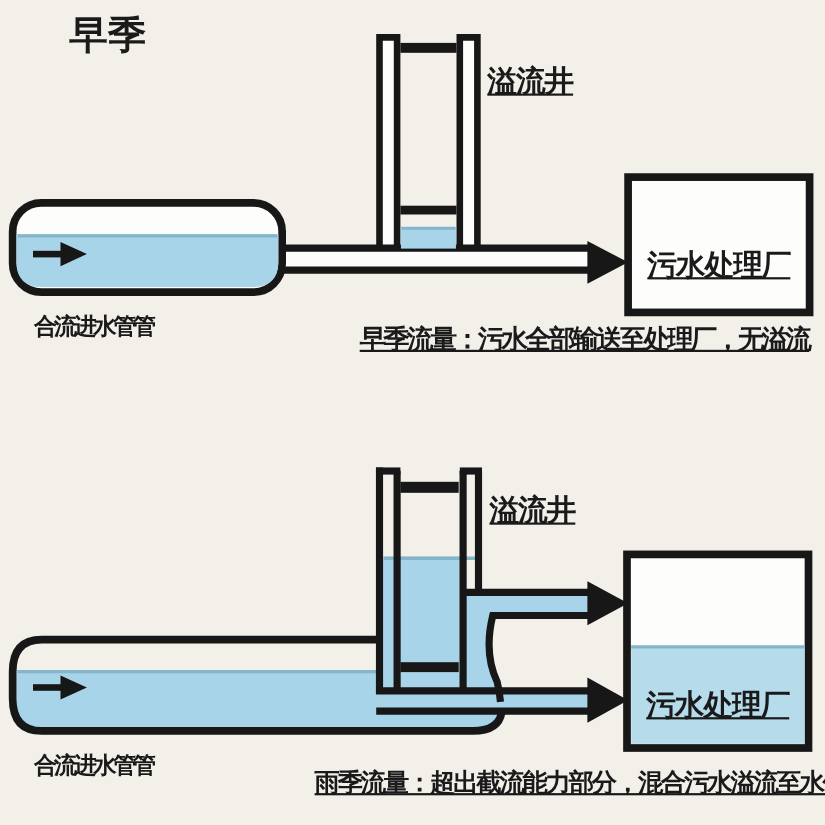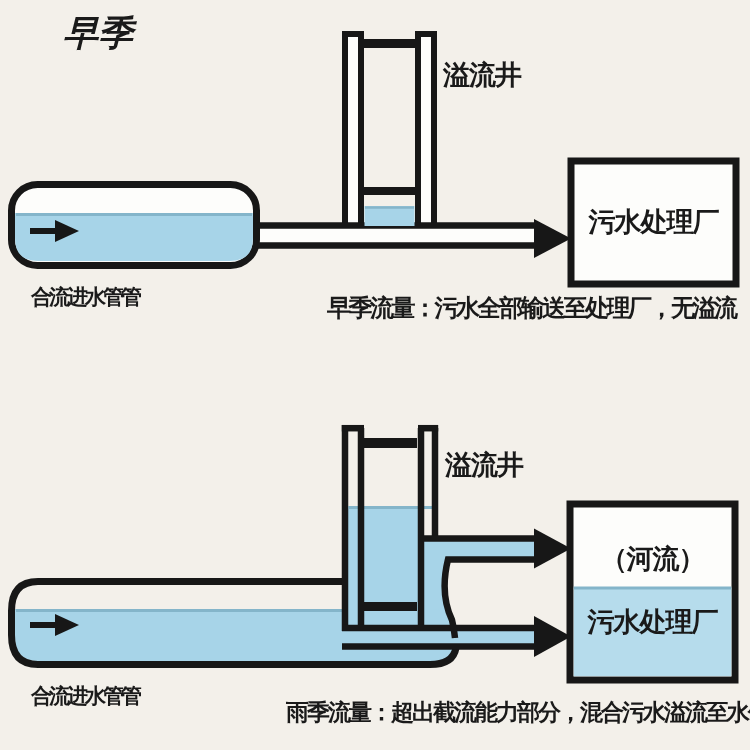--- a/index.html
+++ b/index.html
@@ -11,26 +11,26 @@
   }
   .stage{position:relative;width:750px;height:750px;}
   .stage svg{position:absolute;left:0;top:0;}
   .lbl{
     position:absolute;
     color:var(--ink,#1a1a1a);
     font-weight:700;
     white-space:nowrap;
     line-height:1.15;
   }
-  .title{font-size:35px;letter-spacing:0px;font-style:italic;}
-  .mid{font-size:27px;letter-spacing:-1px;}
+  .title{font-size:35px;letter-spacing:0px;}
+  .mid{font-size:27px;letter-spacing:-1px;text-decoration:underline;}
   .pipe-lbl{font-size:21px;letter-spacing:-3px;}
-  .caption{font-size:24px;letter-spacing:-2.5px;}
+  .caption{font-size:24px;letter-spacing:-2.5px;text-decoration:underline;}
   .caption.wet{font-size:23px;letter-spacing:-2px;}
-  .boxed{width:165px;text-align:center;}
+  .boxed{width:165px;text-align:center;margin-top:20px;}
   
   .fill-water{fill:var(--water,#a7d4e8);}
   .fill-boxwater{fill:var(--box-water,#b6dcec);}
   .fill-line{fill:var(--outline,#171717);}
   .fill-paper{fill:var(--paper,#fdfdfb);}
   .stroke-line{stroke:var(--outline,#171717);fill:none;}
   .stroke-edge{stroke:var(--water-edge,#84b5ca);fill:none;}
   .paper-stroked{fill:var(--paper,#fdfdfb);stroke:var(--outline,#171717);}
 </style>
 </head>
@@ -104,18 +104,18 @@
   </svg>
 
   <div class="lbl title" style="left:63px;top:13px">早季</div>
   <div class="lbl mid" style="left:443px;top:59px">溢流井</div>
   <div class="lbl mid boxed" style="left:571px;top:206px">污水处理厂</div>
   <div class="lbl pipe-lbl" style="left:31px;top:285px">合流进水管管</div>
   <div class="lbl caption" style="left:327px;top:295px">早季流量：污水全部输送至处理厂，无溢流</div>
 
   <div class="lbl mid" style="left:445px;top:449px">溢流井</div>
   <div class="lbl mid boxed" style="left:570px;top:512px"><br>
-    <span>（河流）</span></div>
+    </div>
   <div class="lbl mid boxed" style="left:570px;top:606px">污水处理厂</div>
   <div class="lbl pipe-lbl" style="left:31px;top:684px">合流进水管管</div>
   <div class="lbl caption wet" style="left:286px;top:699px">雨季流量：超出截流能力部分，混合污水溢流至水体</div>
 
 </div>
 
 </body></html>

